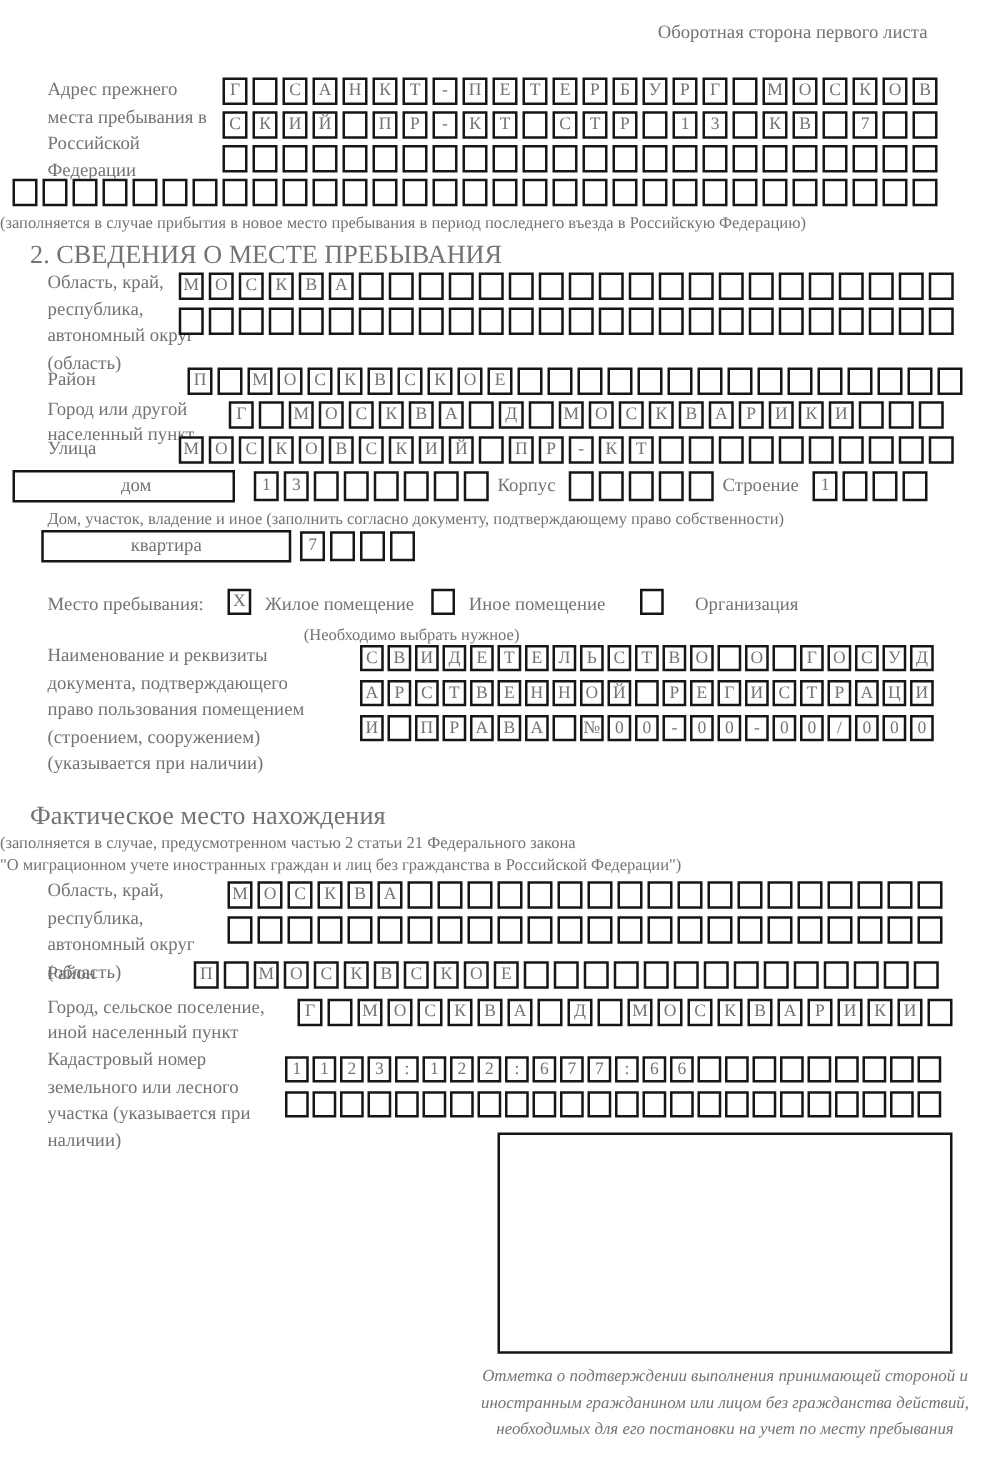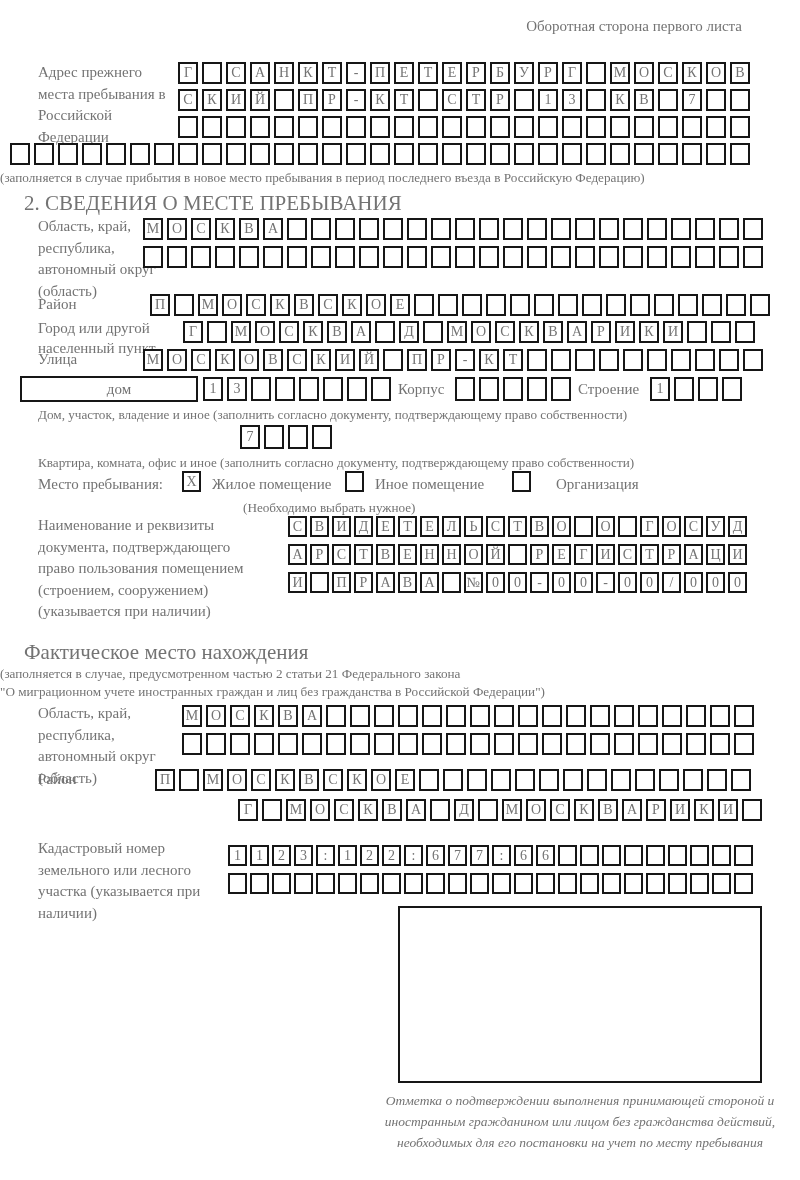--- a/index.html
+++ b/index.html
@@ -284,21 +284,21 @@
       <span class="cell"></span>
       <span class="cell"></span>
       <span class="cell"></span>
       <span class="cell"></span>
       <span class="cell"></span>
       <span class="cell"></span>
       <span class="cell"></span>
       <span class="cell"></span>
     </div>
 
-  <div class="abs widebox" style="left:20px;top:376px;width:178px;height:26px;padding-left:20px;">дом</div>
+  <div class="abs widebox" style="left:10px;top:376px;width:178px;height:26px;padding-left:20px;">дом</div>
   <div class="abs cells big" style="left:203px;top:377px;">
       <span class="cell">1</span>
       <span class="cell">3</span>
       <span class="cell"></span>
       <span class="cell"></span>
       <span class="cell"></span>
       <span class="cell"></span>
       <span class="cell"></span>
       <span class="cell"></span>
     </div>
@@ -312,27 +312,27 @@
     </div>
   <div class="abs lbl" style="left:578px;top:379px;">Строение</div>
   <div class="abs cells big" style="left:650px;top:377px;">
       <span class="cell">1</span>
       <span class="cell"></span>
       <span class="cell"></span>
       <span class="cell"></span>
     </div>
   <div class="abs cap" style="left:38px;top:406px;">Дом, участок, владение и иное (заполнить согласно документу, подтверждающему право собственности)</div>
 
+  <div class="abs widebox" style="left:33px;top:424px;width:200px;height:26px;">квартира</div>
   <div class="abs cells big" style="left:240px;top:425px;">
       <span class="cell">7</span>
       <span class="cell"></span>
       <span class="cell"></span>
       <span class="cell"></span>
     </div>
-  <div class="abs cap" style="left:38px;top:454px;">Квартира, комната, офис и иное (заполнить согласно документу, подтверждающему право собственности)</div>
 
   <div class="abs lbl" style="left:38px;top:474px;">Место пребывания:</div>
   <div class="abs chk" style="left:182px;top:471px;">X</div>
   <div class="abs lbl" style="left:212px;top:474px;">Жилое помещение</div>
   <div class="abs chk" style="left:345px;top:471px;"></div>
   <div class="abs lbl" style="left:375px;top:474px;">Иное помещение</div>
   <div class="abs chk" style="left:512px;top:471px;"></div>
   <div class="abs lbl" style="left:556px;top:474px;">Организация</div>
   <div class="abs cap" style="left:243px;top:499px;">(Необходимо выбрать нужное)</div>
 
@@ -487,20 +487,21 @@
       <span class="cell"></span>
       <span class="cell"></span>
       <span class="cell"></span>
       <span class="cell"></span>
       <span class="cell"></span>
       <span class="cell"></span>
       <span class="cell"></span>
       <span class="cell"></span>
     </div>
 
+  <div class="abs lbl" style="left:38px;top:796px;width:195px;line-height:20px;">Город, сельское поселение, иной населенный пункт</div>
   <div class="abs cells" style="left:238px;top:799px;">
       <span class="cell">Г</span>
       <span class="cell"></span>
       <span class="cell">М</span>
       <span class="cell">О</span>
       <span class="cell">С</span>
       <span class="cell">К</span>
       <span class="cell">В</span>
       <span class="cell">А</span>
       <span class="cell"></span>

